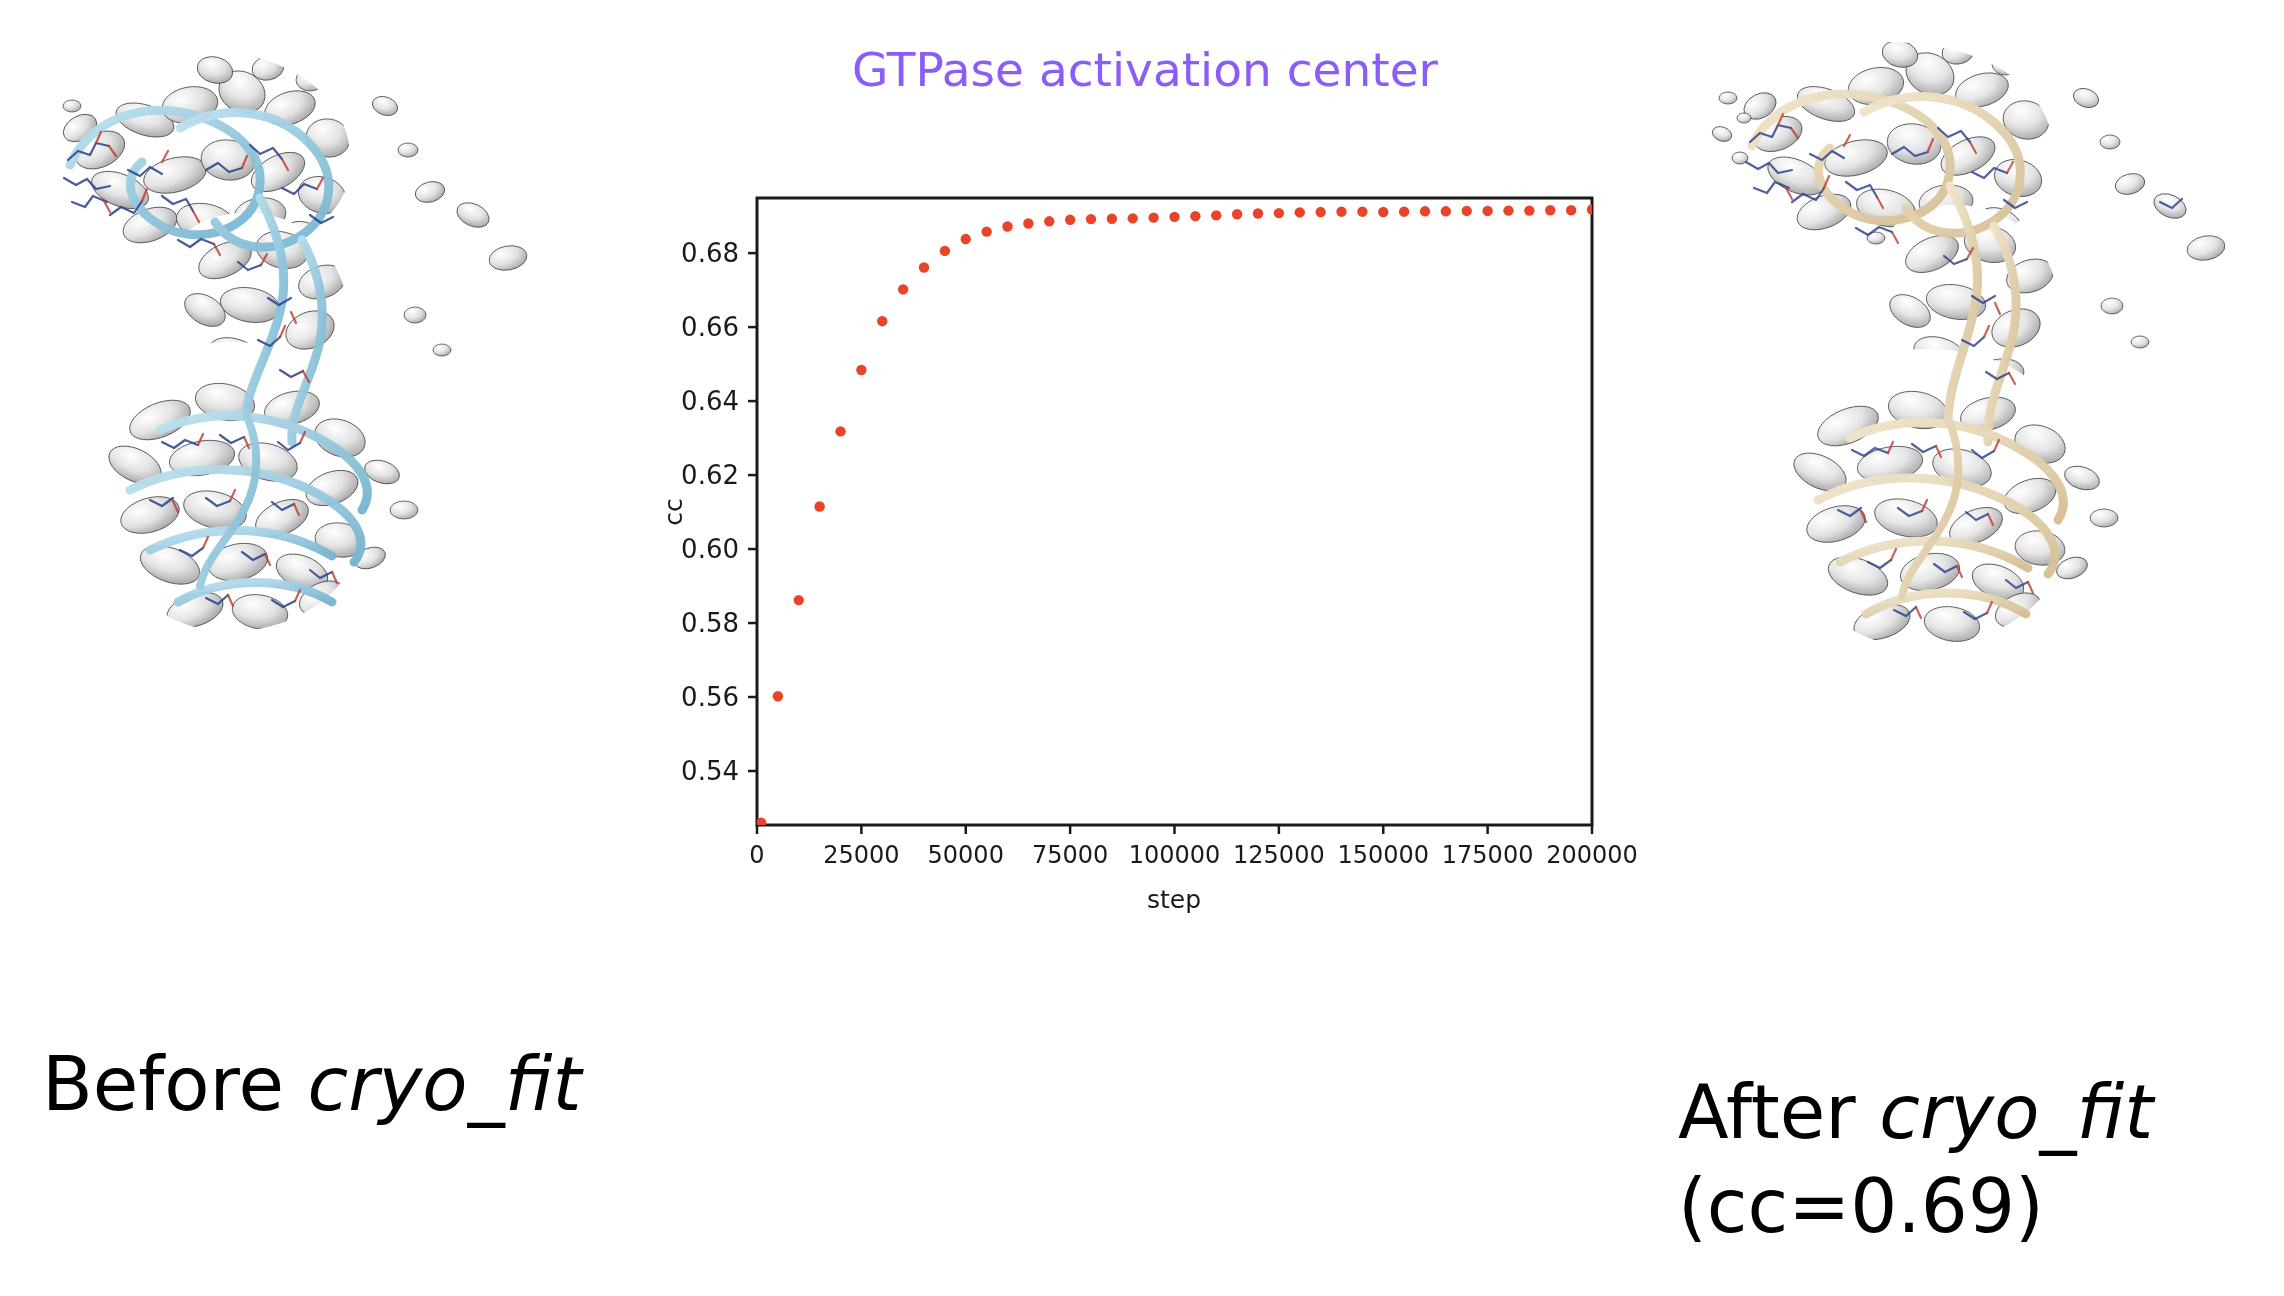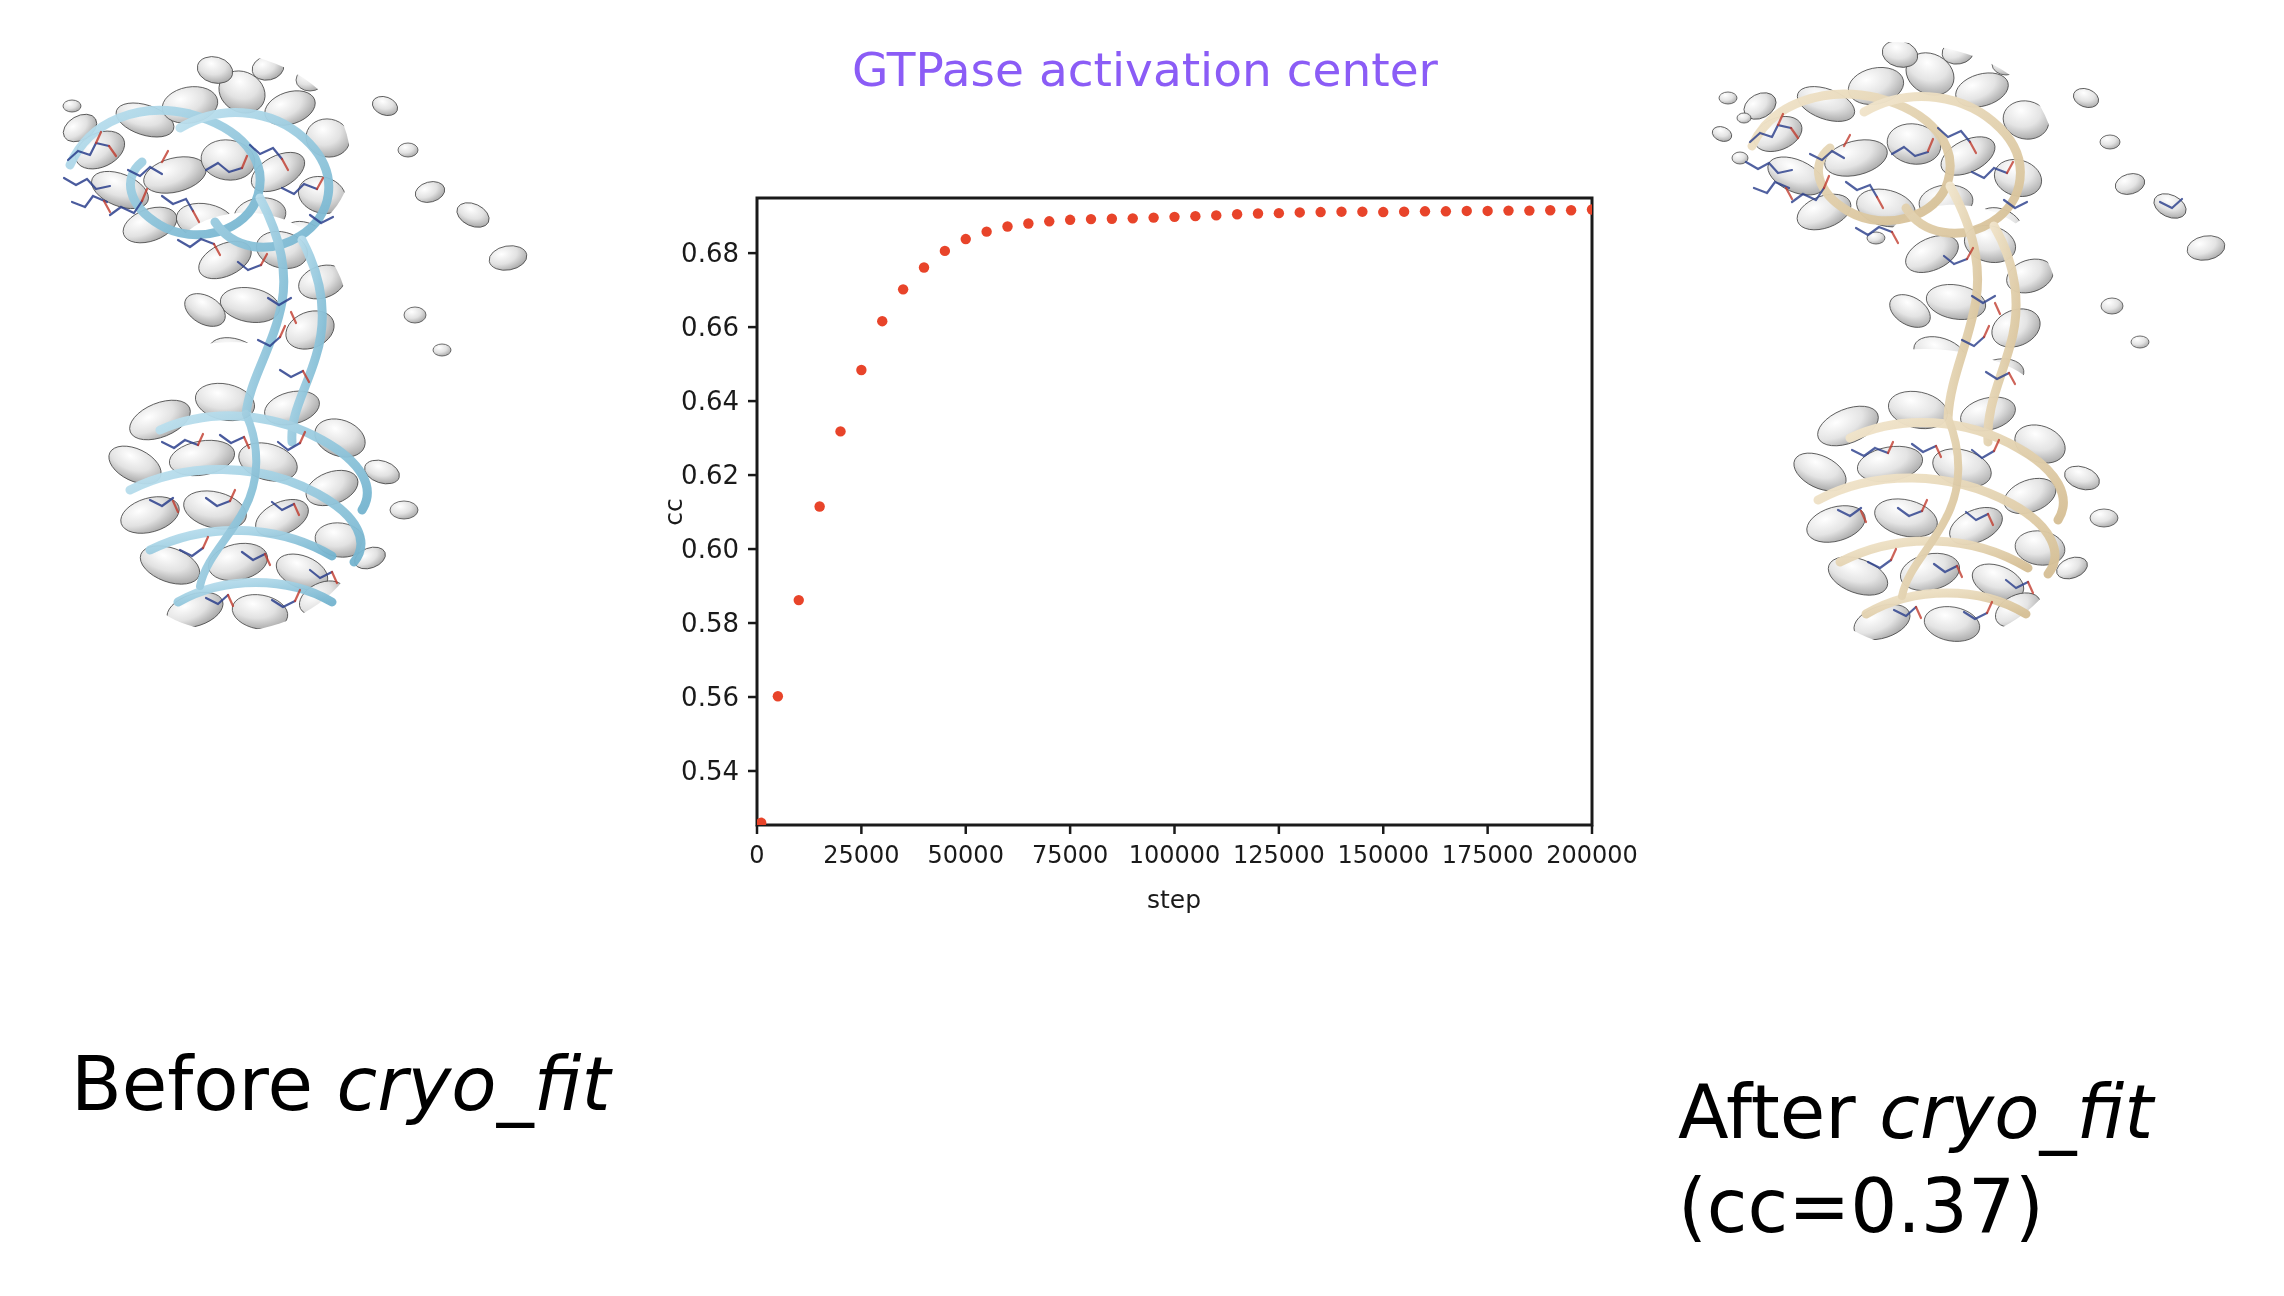--- a/index.html
+++ b/index.html
@@ -53,21 +53,21 @@
 
   
   .caption {
     position: absolute;
     font-family: "DejaVu Sans", sans-serif;
     font-size: 74px;
     line-height: 1.27;
     color: #000000;
     white-space: nowrap;
   }
-  #caption-before { left: 42px;  top: 1038px; margin-left: 29px; }
+  #caption-before { left: 42px;  top: 1038px; }
   #caption-after  { left: 1678px; top: 1066px; }
   .caption .tool { font-style: italic; }
   .caption .line2 { display: block; }
 </style>
 </head>
 <body>
 
 <div class="molecule-panel" id="molecule-before">
   <svg class="mol-svg" viewBox="0 0 560 670">
     <defs>
@@ -512,14 +512,14 @@
     </g>
   </svg>
 </div>
 
 <div class="caption" id="caption-before">
   <span>Before </span><span class="tool">cryo_fit</span>
 </div>
 
 <div class="caption" id="caption-after">
   <span>After </span><span class="tool">cryo_fit</span>
-  <span class="line2">(cc=0.37)</span>
+  <span class="line2">(cc=0.69)</span>
 </div>
 
 </body></html>

